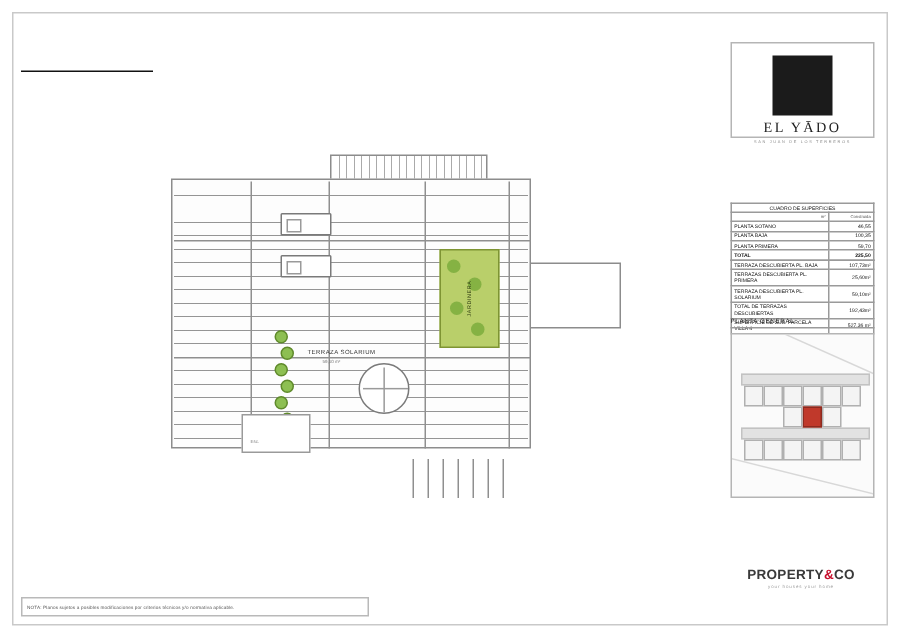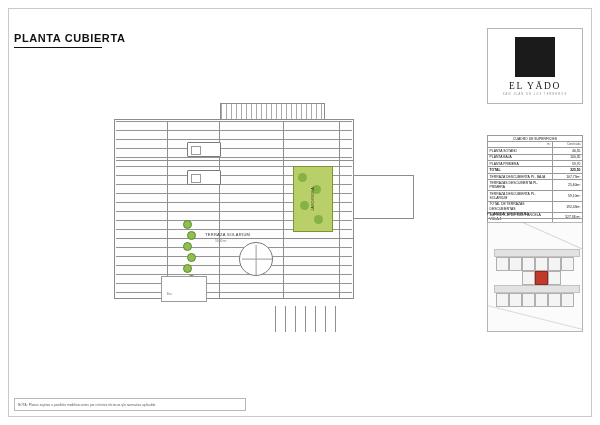--- a/index.html
+++ b/index.html
@@ -239,21 +239,21 @@
     color: #777;
     white-space: nowrap;
   }
 
   
   .logo-box {
     position: absolute;
     left: 487px;
     top: 28px;
     width: 96px;
-    height: 76px;
+    height: 64px;
     border: 1px solid #b5b5b5;
     background: #fff;
     box-sizing: border-box;
   }
   .logo-square {
     position: absolute;
     left: 50%;
     top: 8px;
     transform: translateX(-50%);
     width: 40px;
@@ -411,21 +411,20 @@
     color: #555;
     letter-spacing: 0.1px;
   }
 </style>
 </head>
 <body>
 
 <div class="sheet">
   <div class="sheet-border"></div>
 
-  <div class="plan-title">PLANTA CUBIERTA</div>
   <div class="plan-title-rule"></div>
 
   <div class="drawing">
 
     <div class="roof-upper">
       <div class="roof-upper-hatch"></div>
     </div>
 
     <div class="roof-right-wing"></div>
 
@@ -560,17 +559,21 @@
     <div class="site-plot" style="left:60px; top:48px; width:11px; height:12px;"></div>
 
     <div class="site-plot" style="left:8px; top:70px; width:11px; height:12px;"></div>
     <div class="site-plot" style="left:21px; top:70px; width:11px; height:12px;"></div>
     <div class="site-plot" style="left:34px; top:70px; width:11px; height:12px;"></div>
     <div class="site-plot" style="left:47px; top:70px; width:11px; height:12px;"></div>
     <div class="site-plot" style="left:60px; top:70px; width:11px; height:12px;"></div>
     <div class="site-plot" style="left:73px; top:70px; width:11px; height:12px;"></div>
   </div>
 
+  <div class="pc-logo">
+    <div class="pc-main"><span>PROPERTY</span><span class="pc-amp">&amp;</span><span>CO</span></div>
+    <div class="pc-sub">your houses your home</div>
+  </div>
 
   <div class="note-box">
     <span class="note-text">NOTA: Planos sujetos a posibles modificaciones por criterios técnicos y/o normativa aplicable.</span>
   </div>
 </div>
 
 </body></html>

